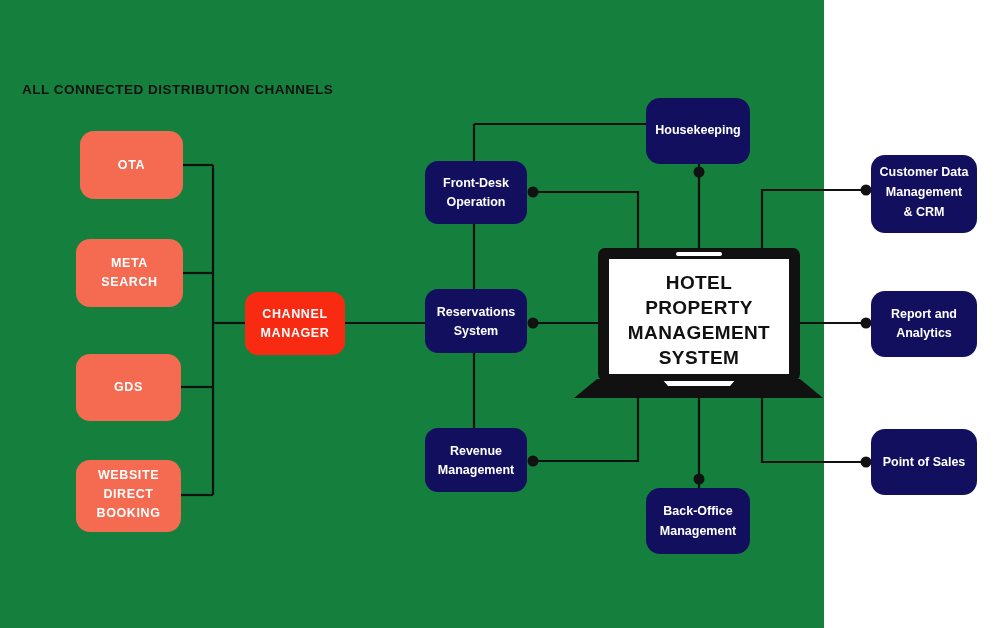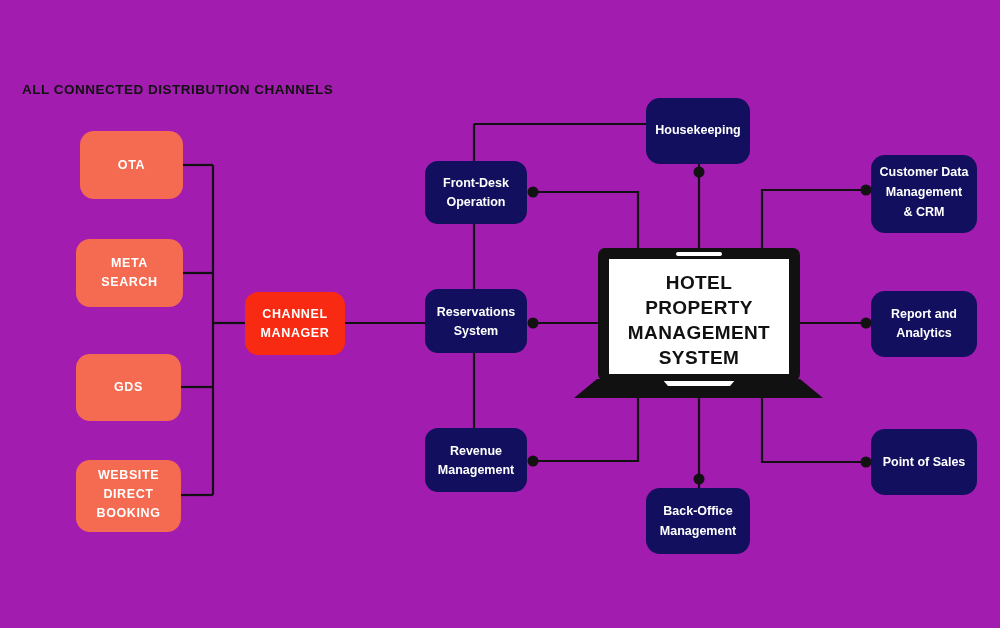--- a/index.html
+++ b/index.html
@@ -9,23 +9,23 @@
   }
   body {
     width: 1000px;
     height: 628px;
     font-family: "Liberation Sans", sans-serif;
     overflow: hidden;
     position: relative;
   }
   #diagram-root {
     position: relative;
-    width: 1000px;
+    width: 824px;
     height: 628px;
-    background: #a21caf;
+    background: #15803d;
   }
   svg#diagram-svg {
     position: absolute;
     top: 0;
     left: 0;
     width: 1000px;
     height: 628px;
     display: block;
   }
   .section-title {

